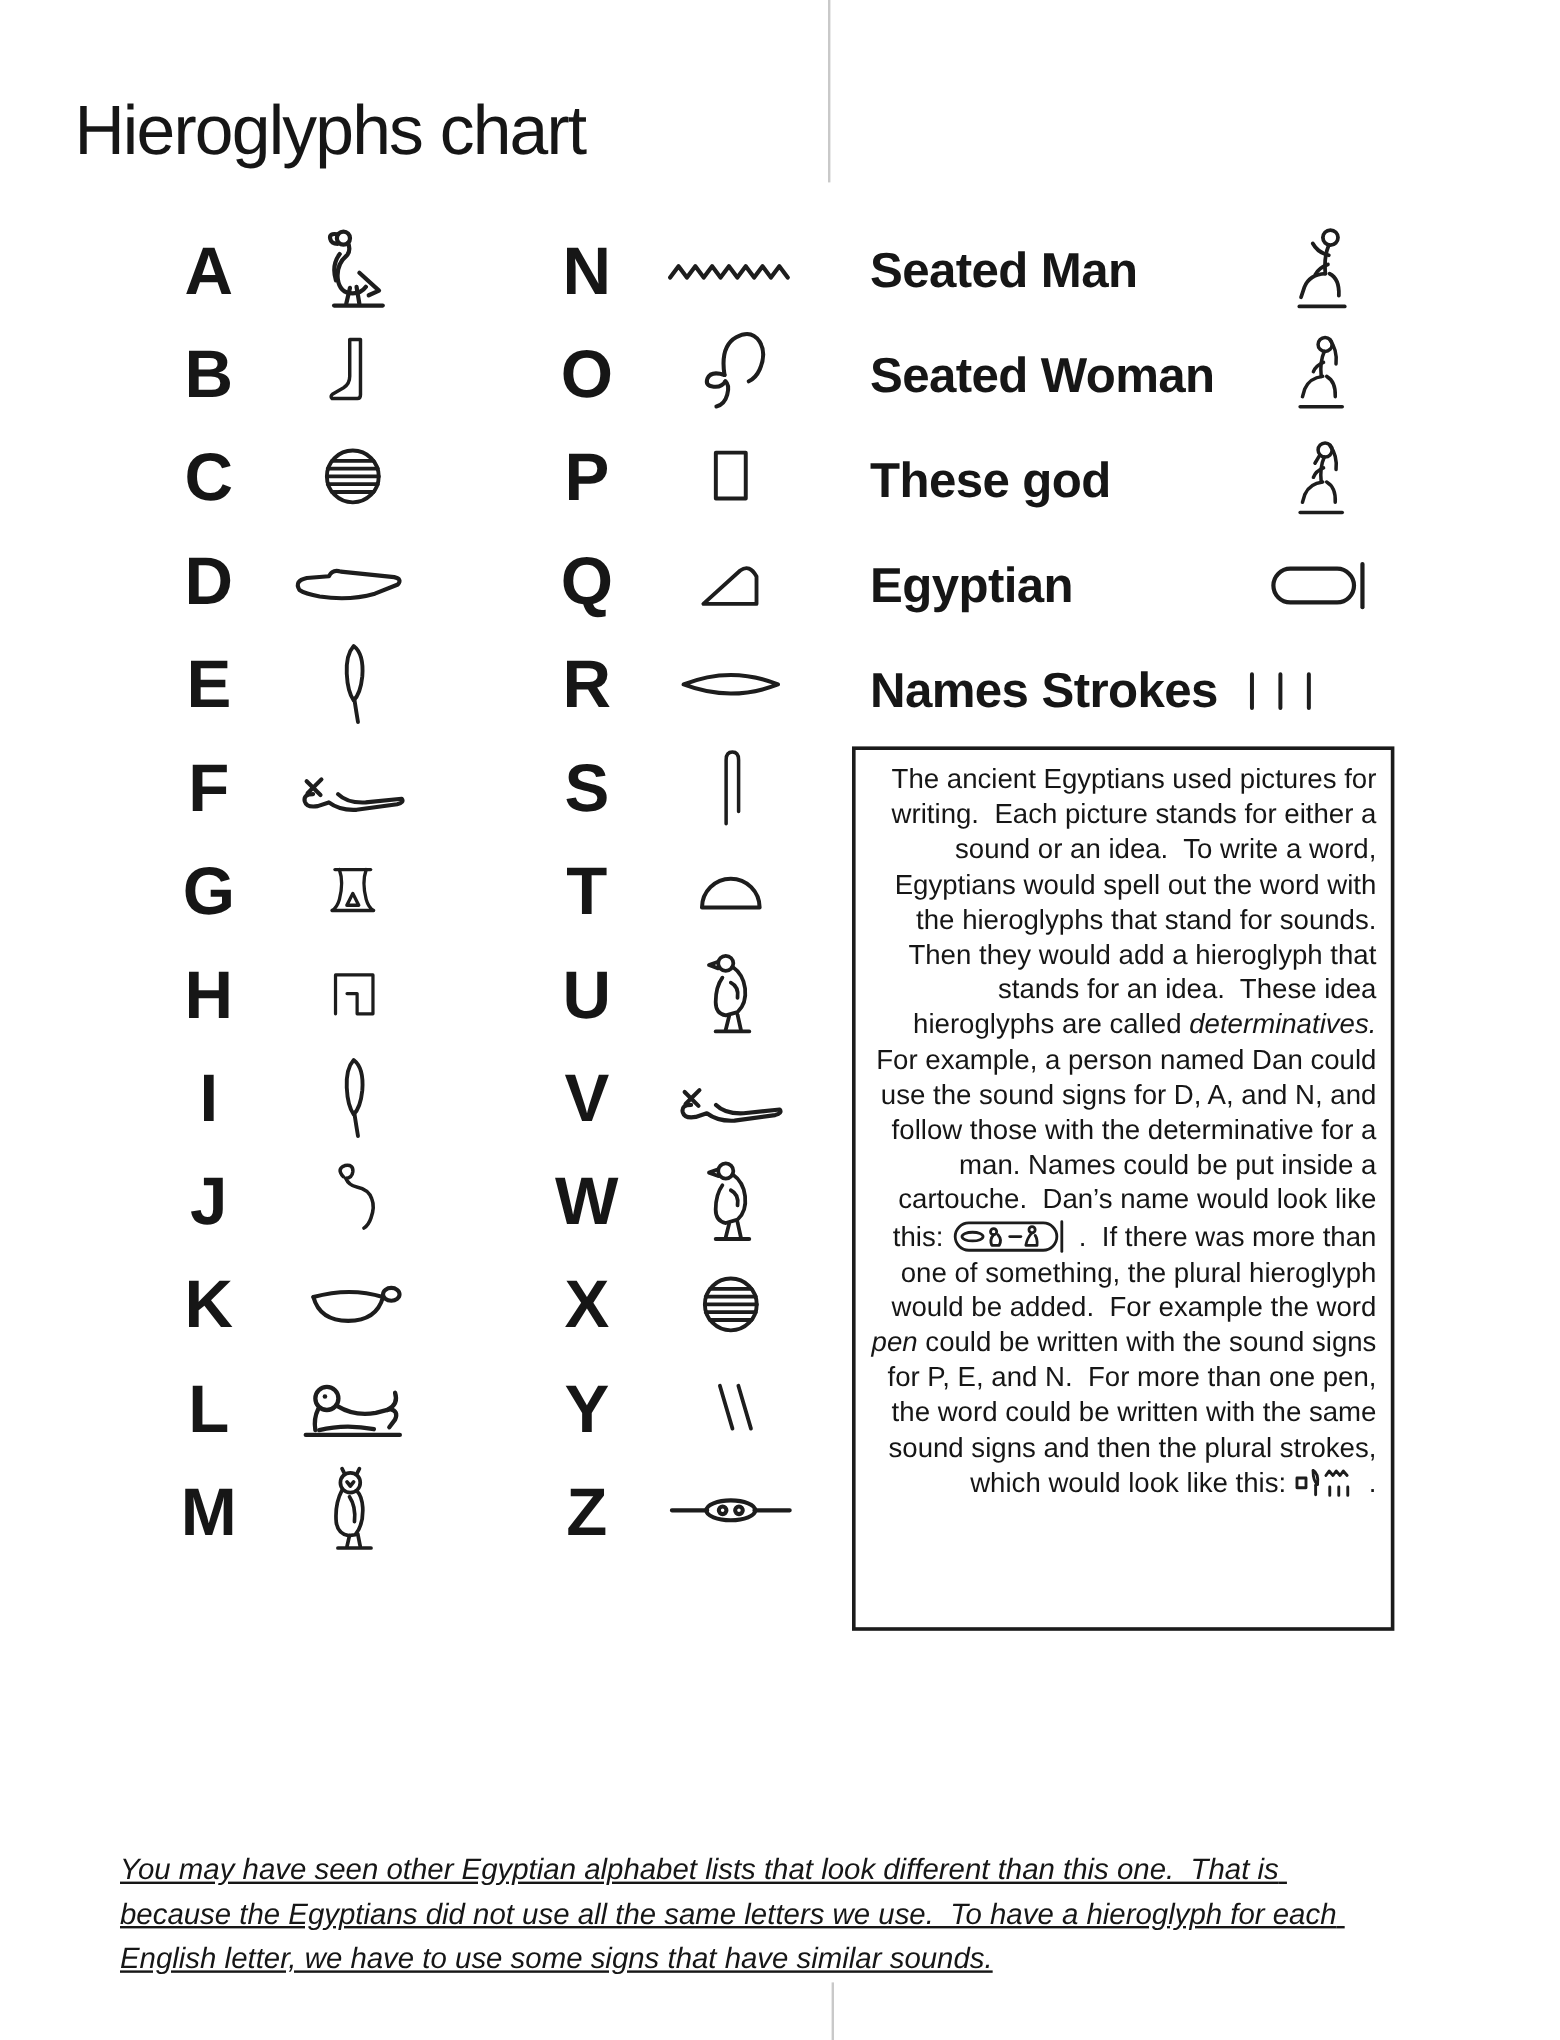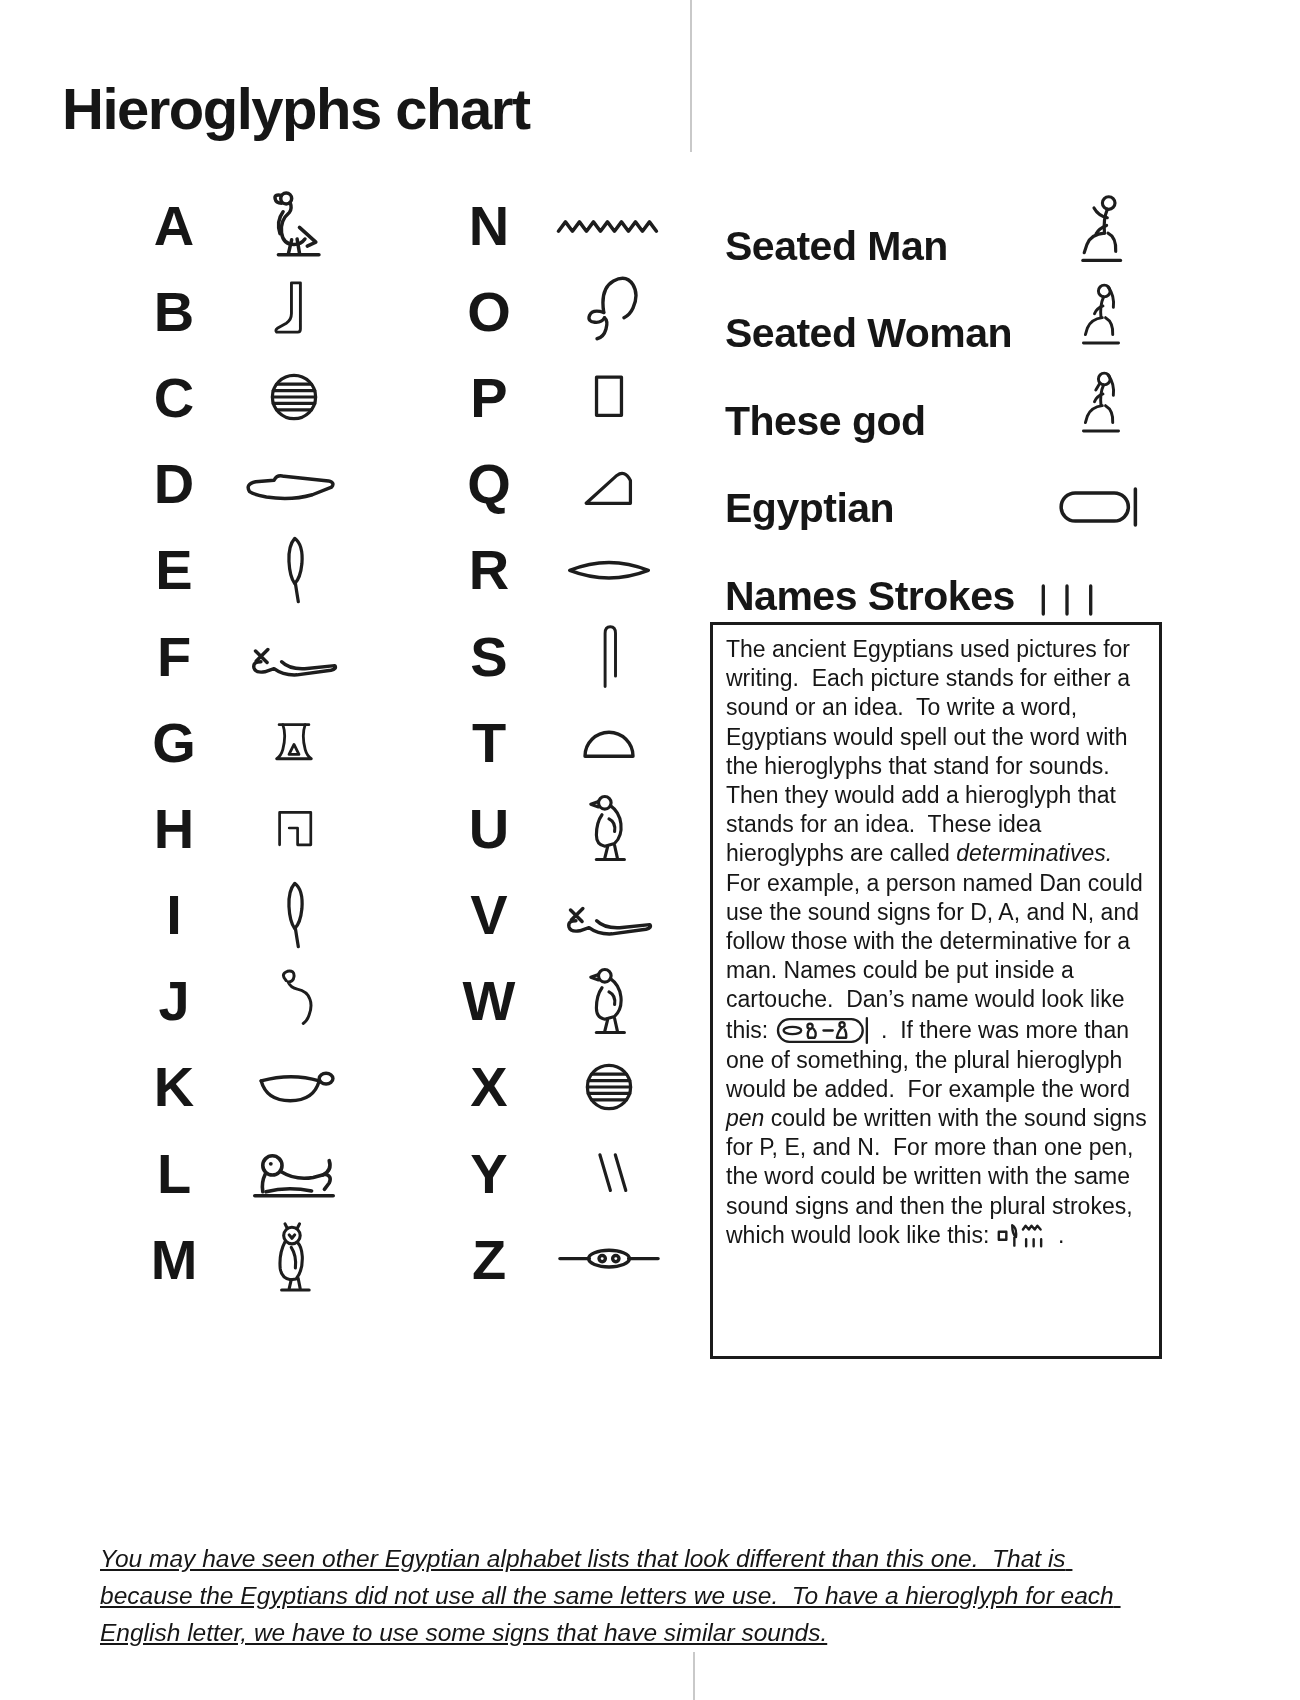--- a/index.html
+++ b/index.html
@@ -1,32 +1,32 @@
 <!DOCTYPE html>
 <html><head>
 <meta charset="utf-8">
 <style>
   html,body{margin:0;padding:0;background:#e8e8e8;}
   .page{position:relative;width:1300px;height:1700px;background:#ffffff;
         font-family:"Liberation Sans",sans-serif;color:#161616;overflow:hidden;margin:0 auto;}
-  .title{position:absolute;left:62px;top:36px;font-size:58px;font-weight:bold;letter-spacing:-1.5px;}
+  .title{position:absolute;left:62px;top:36px;font-size:58px;font-weight:normal;letter-spacing:-1.5px;}
   .alpha-col{position:absolute;top:182px;display:flex;flex-direction:column;}
   #col-left{left:135px;}
   #col-right{left:450px;}
   .alpha-row{display:flex;align-items:center;height:86.2px;}
   .letter{width:78px;font-size:56px;font-weight:bold;text-align:center;flex:0 0 auto;}
   .glyph-box{width:150px;height:86px;display:flex;align-items:center;justify-content:center;margin-left:6px;flex:0 0 auto;}
   .det-col{position:absolute;left:725px;top:182px;width:432px;display:flex;flex-direction:column;}
-  .det-row{display:flex;align-items:flex-end;height:87.5px;}
+  .det-row{display:flex;align-items:center;height:87.5px;}
   .det-label{font-size:41px;font-weight:bold;letter-spacing:-0.5px;white-space:nowrap;}
   .det-glyph{margin-left:auto;width:112px;display:flex;align-items:center;justify-content:center;}
   .det-row.det-inline .det-glyph{margin-left:14px;width:auto;}
   .info-box{position:absolute;left:710px;top:622px;width:452px;height:737px;
             border:3px solid #1b1b1b;box-sizing:border-box;padding:10px 12px 8px 13px;background:#fff;}
-  .info-text{font-size:23px;line-height:29.2px;white-space:pre-wrap;}
+  .info-text{font-size:23px;line-height:29.2px;white-space:pre-wrap;text-align:right;}
   .info-text em{font-style:italic;}
   .inline-glyph{display:inline-block;vertical-align:-8px;line-height:0;}
   .footer{position:absolute;left:100px;top:1540px;width:1058px;font-size:24.5px;
           line-height:37px;font-style:italic;white-space:pre-wrap;text-decoration:underline;}
   .scan-line{position:absolute;width:2px;background:#c9c9c9;}
   #scan-line-top{left:690px;top:0;height:152px;}
   #scan-line-bottom{left:693px;top:1652px;height:48px;}
   svg{display:block;}
 </style>
 </head>

